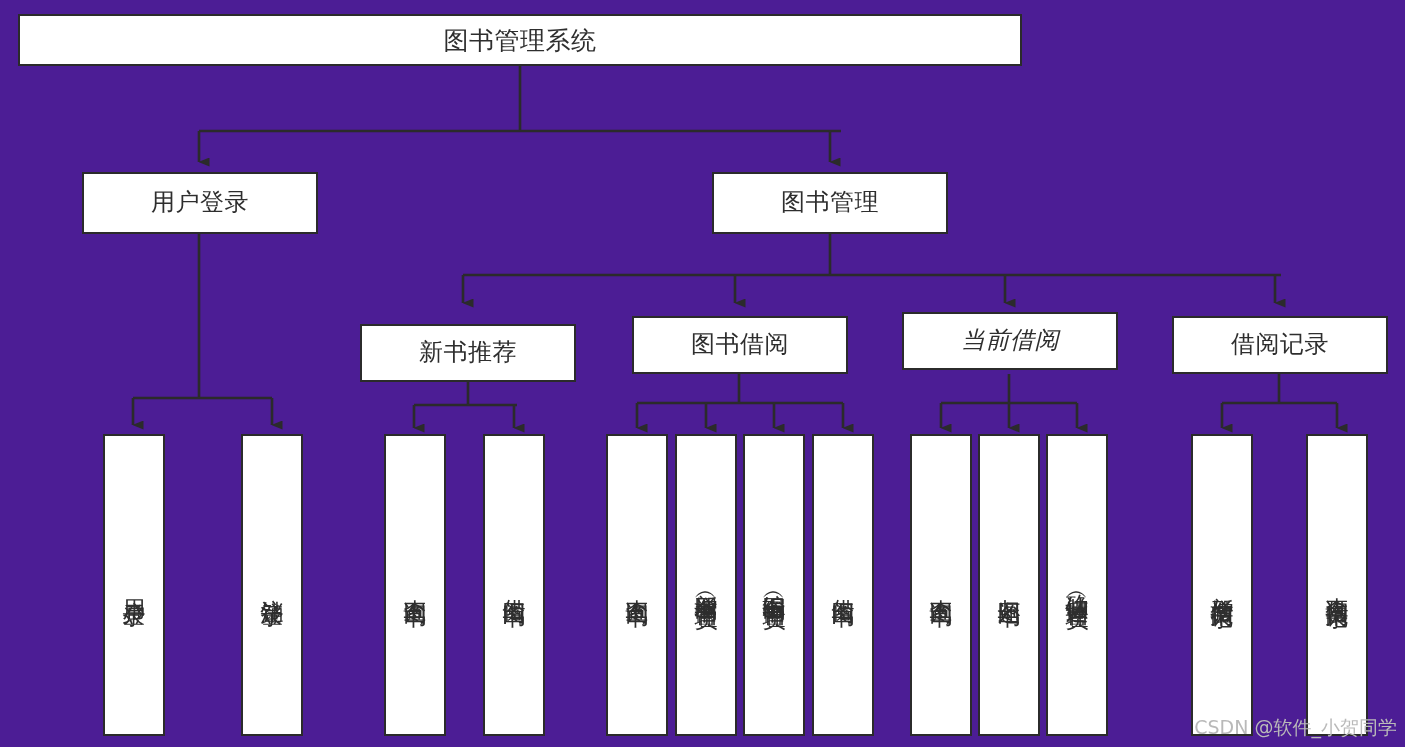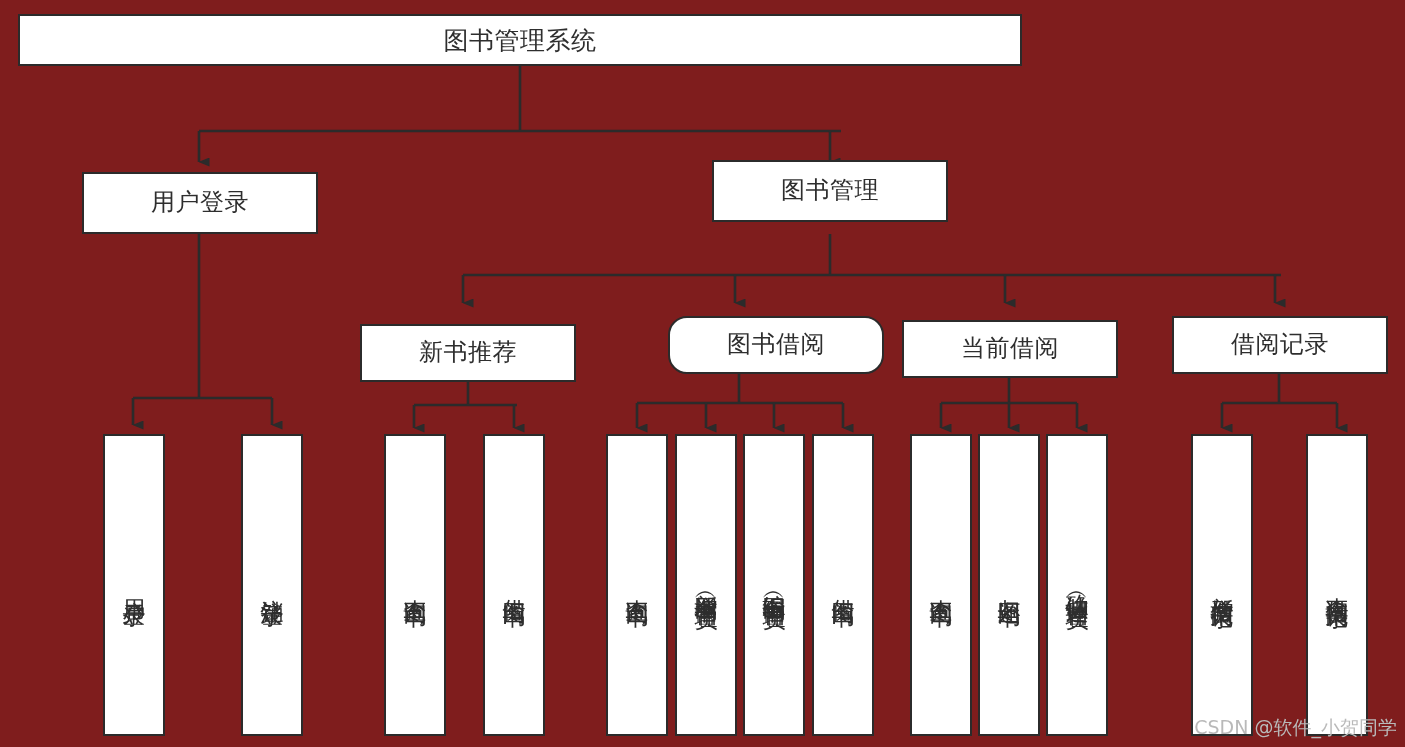--- a/index.html
+++ b/index.html
@@ -8,21 +8,21 @@
     padding: 0;
     background: #ffffff;
   }
   body {
     font-family: "DejaVu Sans", "Liberation Sans", sans-serif;
   }
   #diagram-canvas {
     position: relative;
     width: 1405px;
     height: 747px;
-    background: #7f1d1d;
+    background: #4c1d95;
     overflow: hidden;
   }
   #diagram-svg {
     position: absolute;
     left: 0;
     top: 0;
     width: 1405px;
     height: 747px;
   }
   .node-box {
@@ -126,33 +126,33 @@
   </svg>
 
   <div class="node-box node-root" style="left:18px; top:14px; width:1004px; height:52px;">
     <span class="node-label">图书管理系统</span>
   </div>
 
   <div class="node-box node-branch" style="left:82px; top:172px; width:236px; height:62px;">
     <span class="node-label">用户登录</span>
   </div>
 
-  <div class="node-box node-branch" style="left:712px; top:160px; width:236px; height:62px;">
+  <div class="node-box node-branch" style="left:712px; top:172px; width:236px; height:62px;">
     <span class="node-label">图书管理</span>
   </div>
 
   <div class="node-box node-branch" style="left:360px; top:316px; width:216px; height:58px;margin-top:8px;">
     <span class="node-label">新书推荐</span>
   </div>
 
-  <div class="node-box node-branch" style="left:668px; top:316px; width:216px; height:58px;border-radius:19px;">
+  <div class="node-box node-branch" style="left:632px; top:316px; width:216px; height:58px;">
     <span class="node-label">图书借阅</span>
   </div>
 
-  <div class="node-box node-branch" style="left:902px; top:320px; width:216px; height:58px;">
+  <div class="node-box node-branch" style="left:902px; top:312px; width:216px; height:58px;font-style:italic;">
     <span class="node-label">当前借阅</span>
   </div>
 
   <div class="node-box node-branch" style="left:1172px; top:316px; width:216px; height:58px;">
     <span class="node-label">借阅记录</span>
   </div>
 
   <div class="node-box node-leaf" style="left:103px; top:434px; width:62px; height:302px;">
     <span class="node-label">用户登录</span>
   </div>

